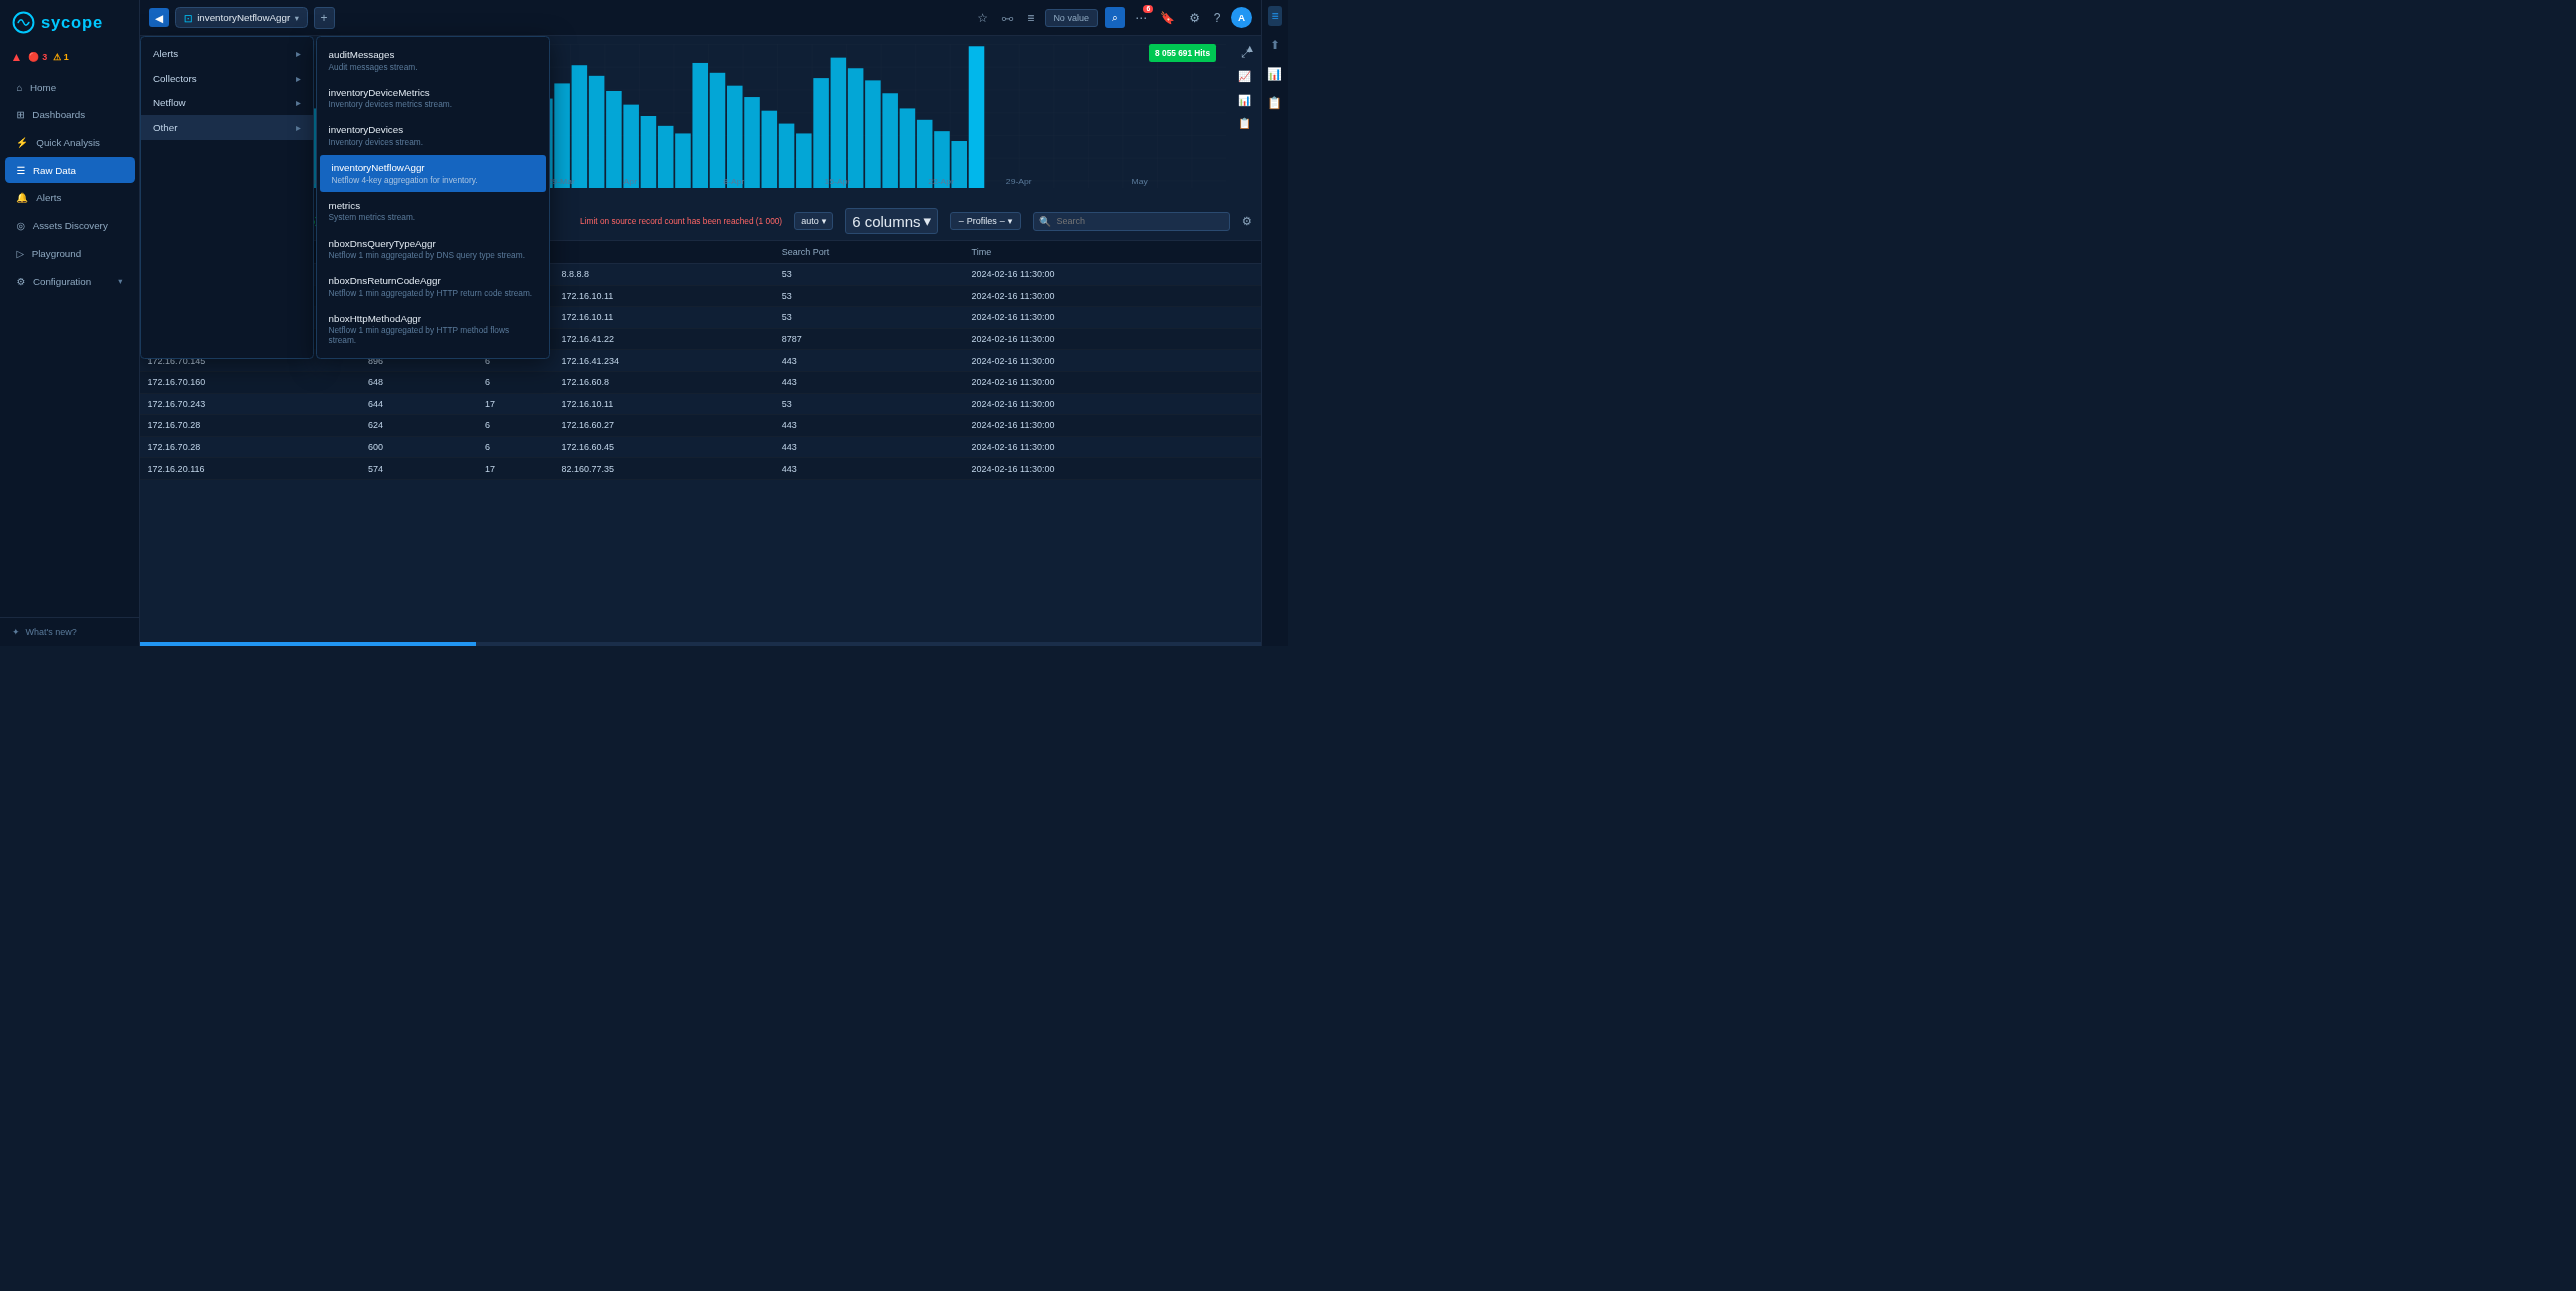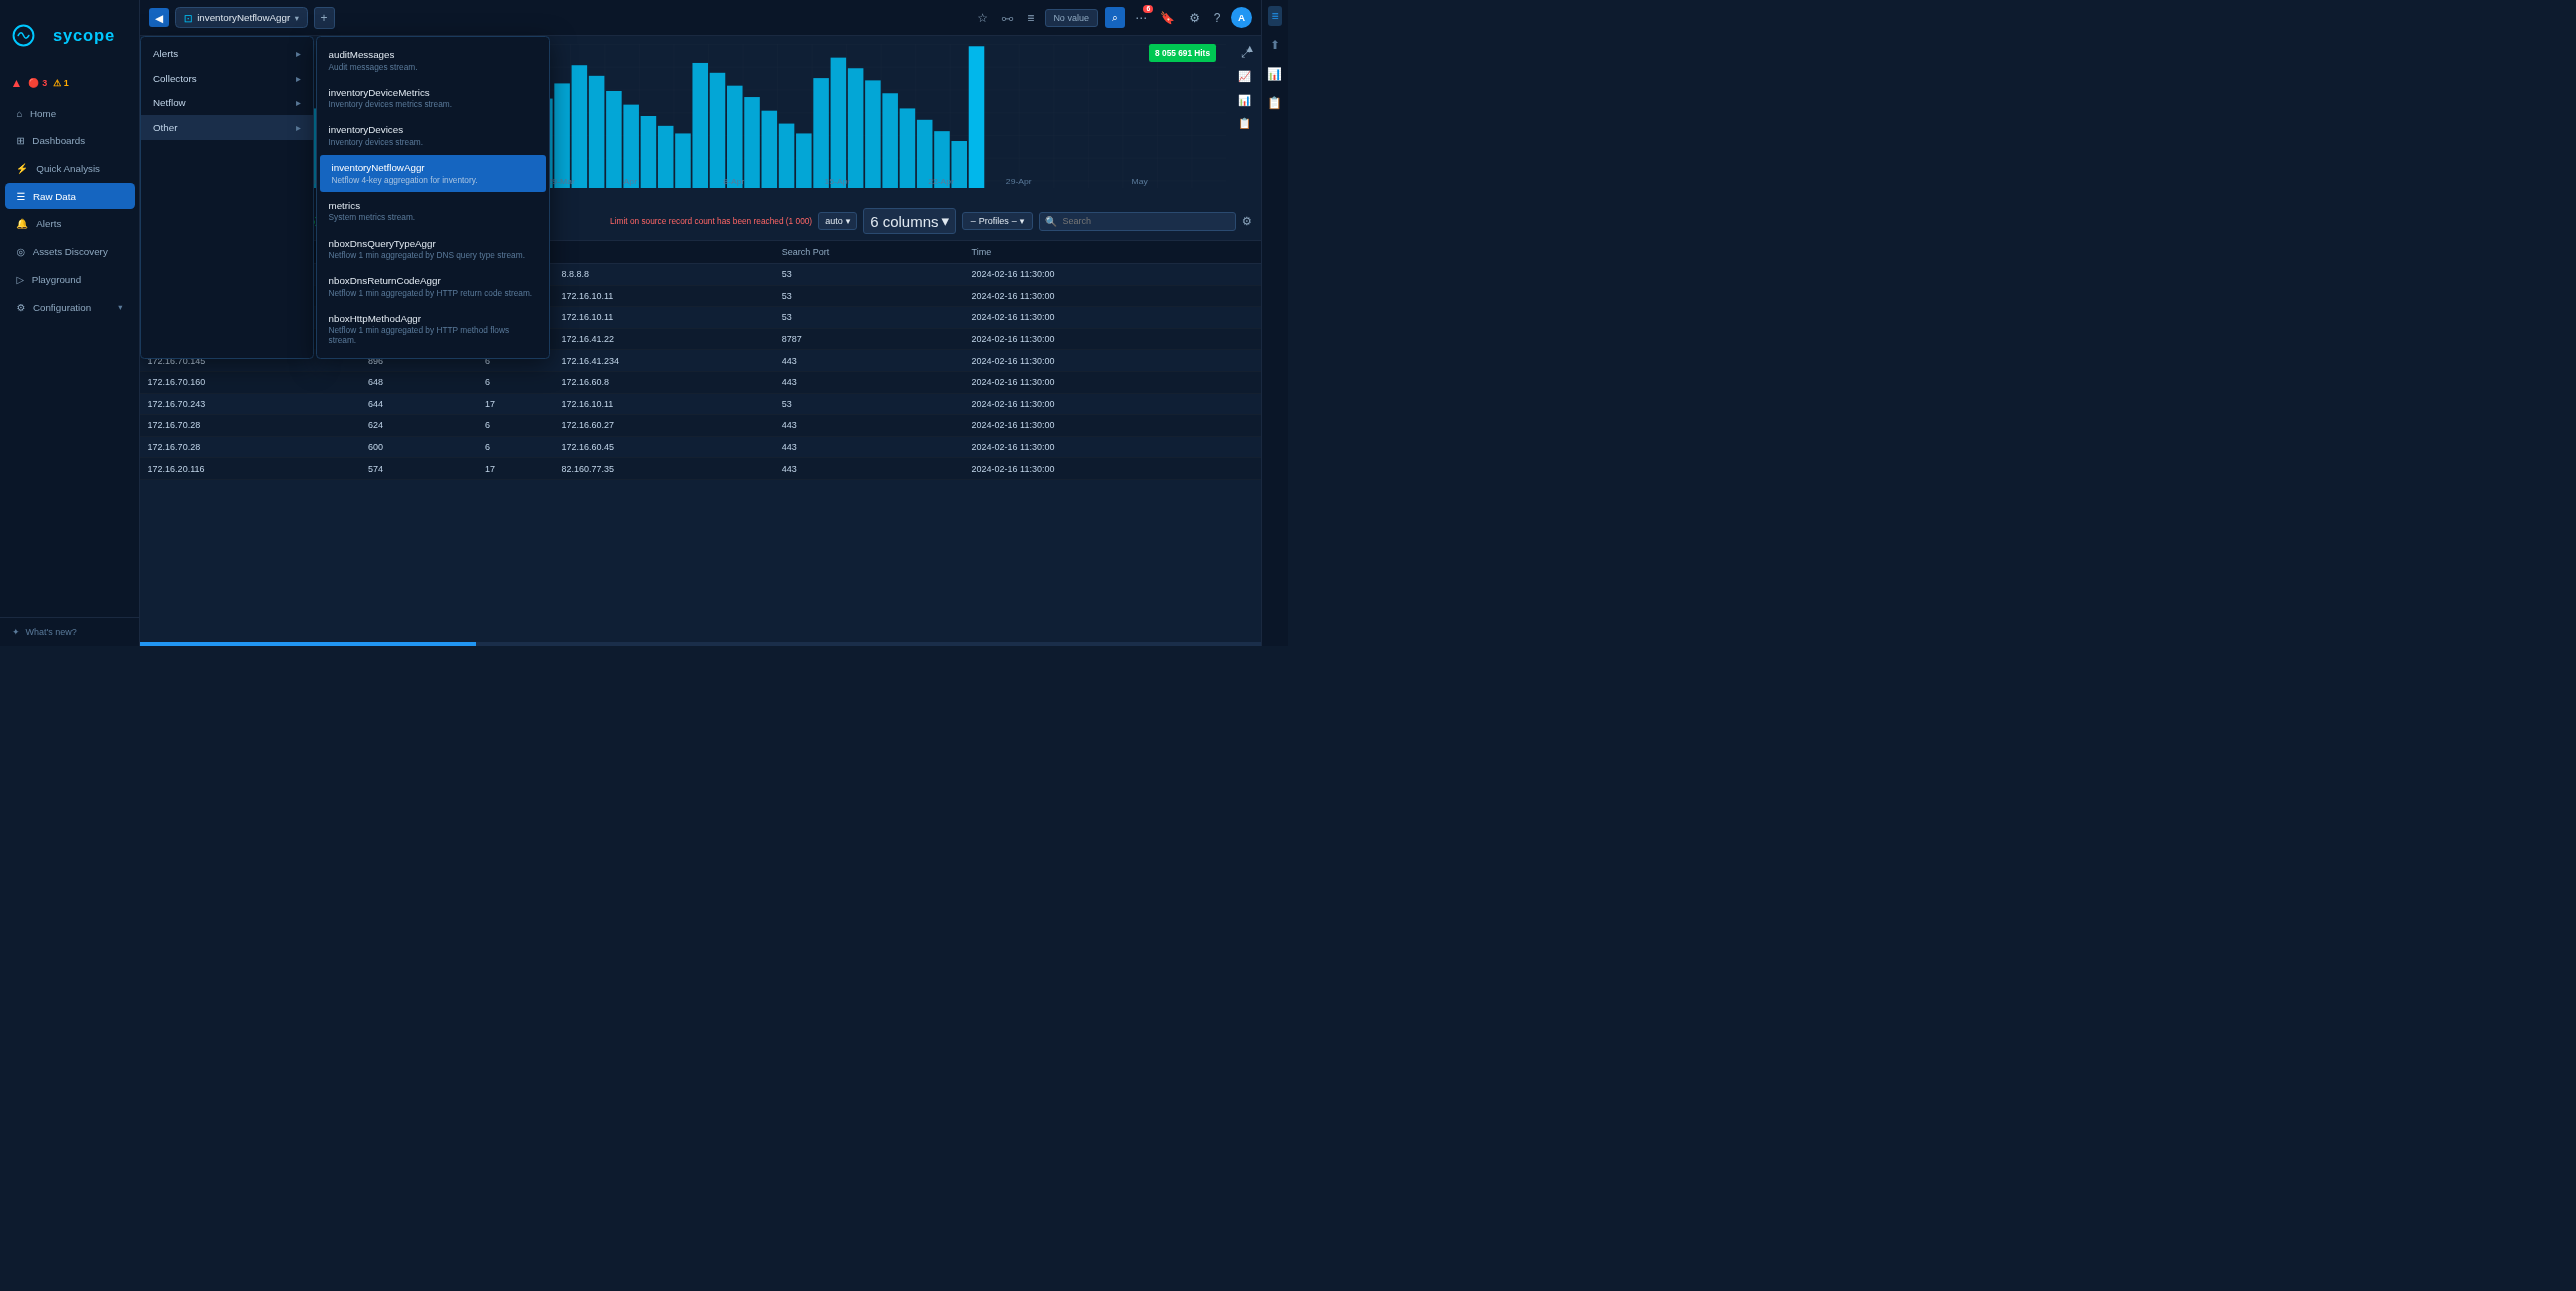--- a/index.html
+++ b/index.html
@@ -22,24 +22,24 @@
     .sidebar {
       width: 140px;
       min-width: 140px;
       background: #0a1628;
       display: flex;
       flex-direction: column;
       border-right: 0.8px solid #1a2940;
       height: 100%;
     }
     .sidebar-logo {
-      padding: 24px 12px;
-      display: flex;
-      align-items: center;
-      gap: 18px;
+      padding: 11px 12px;
+      display: flex;
+      align-items: center;
+      gap: 6px;
       text-align: right;
     }
     .logo-text {
       font-size: 16.6px;
       font-weight: 700;
       color: #00c8ff;
       letter-spacing: 0.8px;
     }
     .logo-icon {
       width: 23px;
@@ -300,21 +300,21 @@
     
     .data-area {
       flex: 1;
       display: flex;
       flex-direction: column;
       overflow: hidden;
     }
     .data-toolbar {
       display: flex;
       align-items: center;
-      gap: 6px;
+      gap: 12px;
       padding: 6px 9px;
       background: #0f1f35;
       border-bottom: 0.8px solid #1a2940;
       flex-shrink: 0;
     }
     .fetch-status {
       display: flex;
       align-items: center;
       gap: 4.5px;
       font-size: 8.3px;

